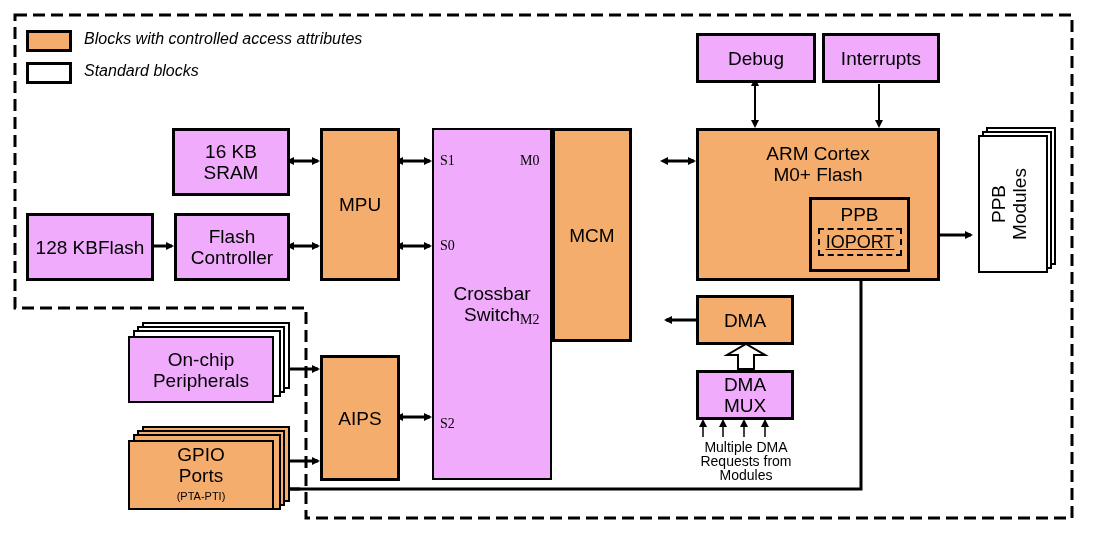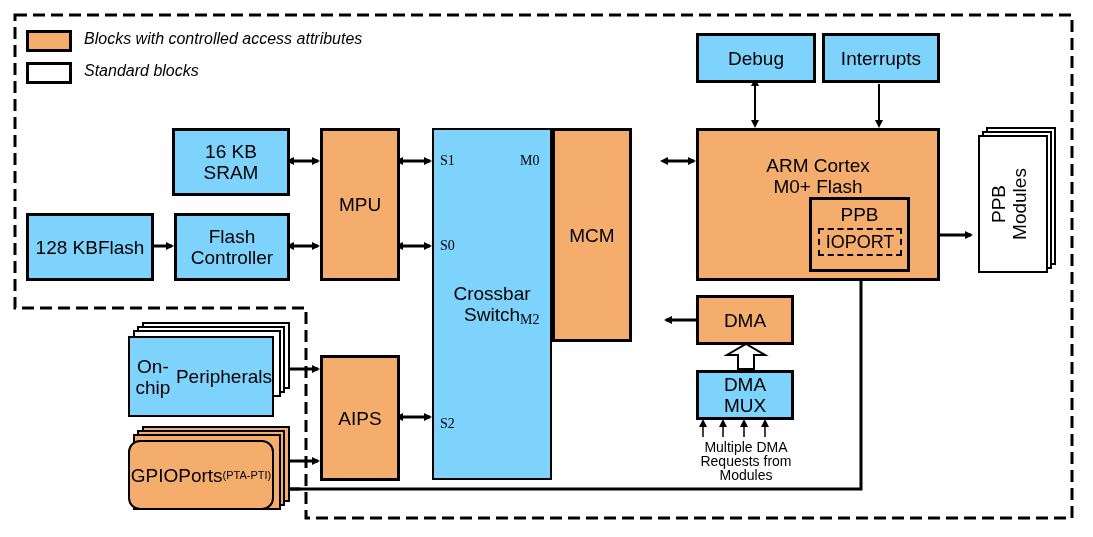--- a/index.html
+++ b/index.html
@@ -1,19 +1,19 @@
 <!DOCTYPE html>
 <html><head>
 <meta charset="utf-8">
 <style>
   html, body { margin:0; padding:0; background:#ffffff; }
   body { width:1093px; height:537px; position:relative; overflow:hidden;
          font-family: "Liberation Sans", sans-serif; color:#000; }
   svg { position:absolute; left:0; top:0; }
-  .blk { position:absolute; box-sizing:border-box; border:3px solid #000; background:#7dd3fc;
+  .blk { position:absolute; box-sizing:border-box; border:3px solid #000; background:#f0abfc;
          display:flex; align-items:center; justify-content:center; text-align:center;
          font-size:19px; line-height:21px; }
   .orange { background:#f5ad6d; }
   .lbl { position:absolute; font-size:14px;font-family:Liberation Serif, serif; }
   .legend-text { position:absolute; font-size:16px; font-style:italic; }
   .legend-swatch { position:absolute; box-sizing:border-box; border:3px solid #000; width:46px; height:22px; }
   .note { position:absolute; font-size:14px; line-height:14px; text-align:center; }
   .vert { transform: rotate(-90deg); white-space:nowrap; }
   .sub { font-size:11px; }
 </style>
@@ -123,28 +123,28 @@
   <span>MCM</span>
 </div>
 
 <div class="blk" style="left:696px;top:33px;width:120px;height:50px;">
   <span>Debug</span>
 </div>
 <div class="blk" style="left:822px;top:33px;width:118px;height:50px;">
   <span>Interrupts</span>
 </div>
 
-<div class="blk orange" style="left:696px;top:128px;width:244px;height:153px;flex-direction:column;justify-content:flex-start;padding-top:24px;">
+<div class="blk orange" style="left:696px;top:128px;width:244px;height:153px;flex-direction:column;justify-content:flex-start;padding-top:12px;">
   <span>ARM Cortex</span>
   <span>M0+ Flash</span>
 </div>
 <div class="blk orange" style="left:809px;top:197px;width:101px;height:75px;flex-direction:column;justify-content:flex-start;padding-top:4px;">
   <span>PPB</span>
 </div>
-<div class="blk orange" style="left:818px;top:228px;width:84px;height:28px;border:2px dashed #000;font-size:18px;">
+<div class="blk orange" style="left:818px;top:228px;width:84px;height:28px;border:2px dashed #000;font-size:18px;text-decoration:underline;">
   <span>IOPORT</span>
 </div>
 
 <div style="position:absolute;left:975px;top:136px;width:68px;height:136px;display:flex;align-items:center;justify-content:center;">
   <div class="vert" style="font-size:19px;line-height:21px;text-align:center;">
     <div>PPB</div>
     <div>Modules</div>
   </div>
 </div>
 
@@ -154,26 +154,26 @@
 <div class="blk" style="left:696px;top:370px;width:98px;height:50px;flex-direction:column;">
   <span>DMA</span>
   <span>MUX</span>
 </div>
 <div class="note" style="left:686px;top:440px;width:120px;">
   <div>Multiple DMA</div>
   <div>Requests from</div>
   <div>Modules</div>
 </div>
 
-<div class="blk" style="left:128px;top:336px;width:146px;height:81px;flex-direction:row;border-width:2px;">
+<div class="blk" style="left:128px;top:336px;width:146px;height:67px;flex-direction:column;border-width:2px;">
   <span>On-chip</span>
   <span>Peripherals</span>
 </div>
 
-<div class="blk orange" style="left:128px;top:440px;width:146px;height:70px;flex-direction:row;border-width:2px;border-radius:12px;">
+<div class="blk orange" style="left:128px;top:440px;width:146px;height:70px;flex-direction:column;border-width:2px;">
   <span>GPIO</span>
   <span>Ports</span>
   <span class="sub">(PTA-PTI)</span>
 </div>
 
 <div class="blk orange" style="left:320px;top:355px;width:80px;height:126px;">
   <span>AIPS</span>
 </div>
 
 </body></html>

